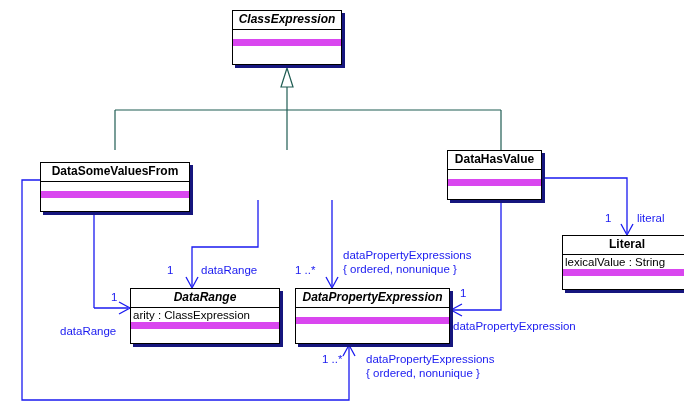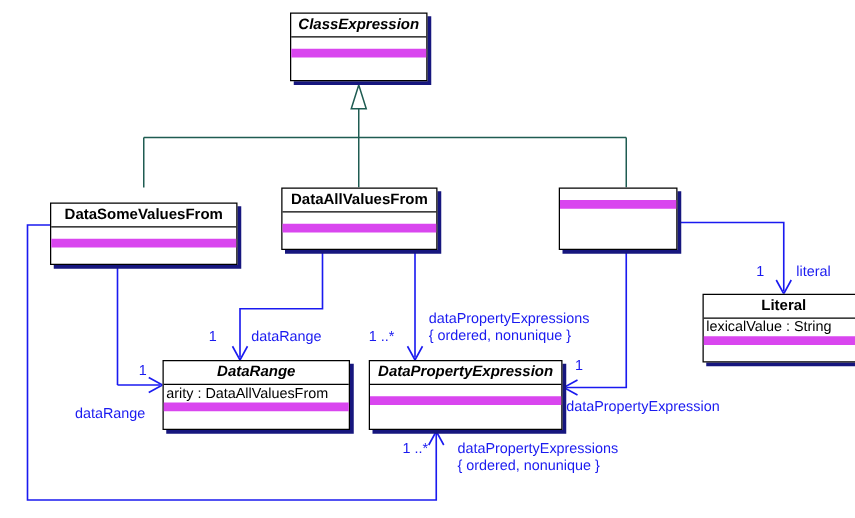--- a/index.html
+++ b/index.html
@@ -104,43 +104,39 @@
     <div class="attrs empty"></div>
     <div class="ops"></div>
   </div>
 
   <div class="umlbox" style="left:28px;top:150px;width:150px;height:50px;margin-top:12px;">
     <div class="hdr">DataSomeValuesFrom</div>
     <div class="attrs empty"></div>
     <div class="ops"></div>
   </div>
 
-  <div class="umlbox" style="left:213px;top:150px;width:125px;height:50px;">
-    <div class="hdr">DataAllValuesFrom</div>
-    <div class="attrs empty"></div>
-    <div class="ops"></div>
-  </div>
 
   <div class="umlbox" style="left:435px;top:150px;width:95px;height:50px;">
+    <div class="hdr">DataHasValue</div>
     <div class="attrs empty"></div>
     <div class="ops"></div>
   </div>
 
   <div class="umlbox" style="left:550px;top:235px;width:130px;height:55px;">
     <div class="hdr">Literal</div>
     <div class="attrs">
       <div class="attr">lexicalValue : String</div>
     </div>
     <div class="ops"></div>
   </div>
 
   <div class="umlbox abstract" style="left:118px;top:288px;width:150px;height:56px;">
     <div class="hdr">DataRange</div>
     <div class="attrs">
-      <div class="attr">arity : DataAllValuesFrom</div>
+      <div class="attr">arity : ClassExpression</div>
     </div>
     <div class="ops"></div>
   </div>
 
   <div class="umlbox abstract" style="left:283px;top:288px;width:155px;height:56px;">
     <div class="hdr">DataPropertyExpression</div>
     <div class="attrs empty"></div>
     <div class="ops"></div>
   </div>
 

